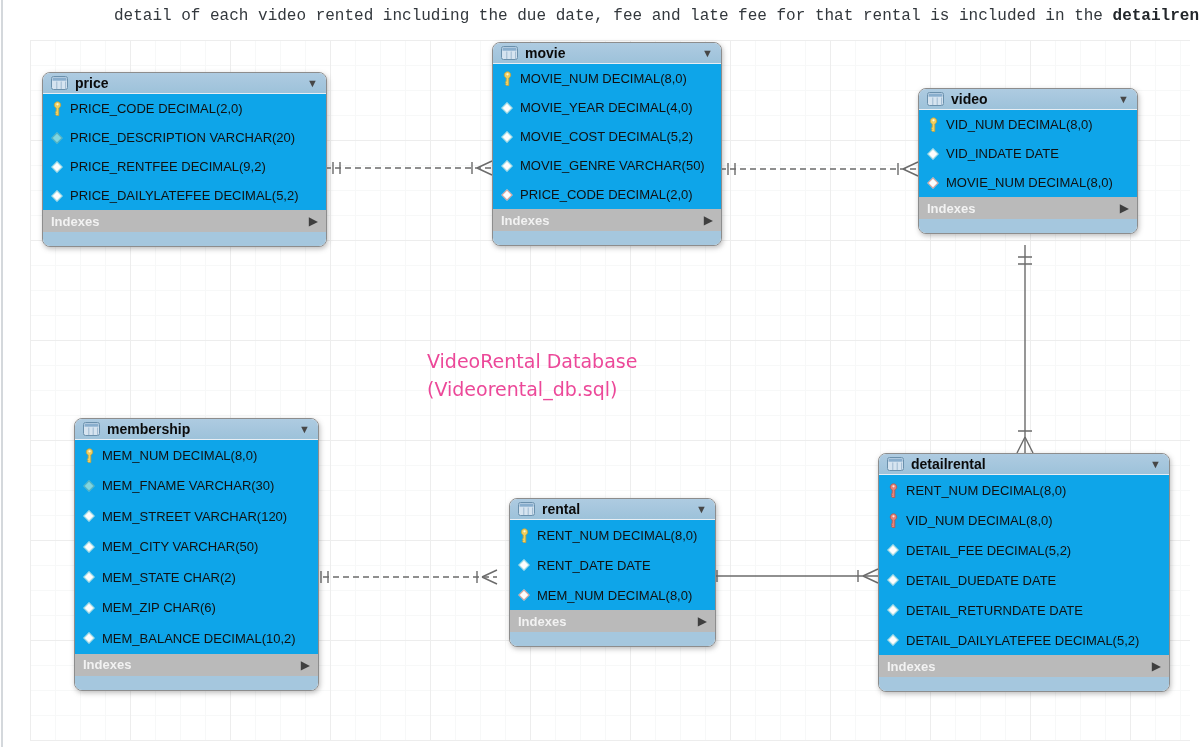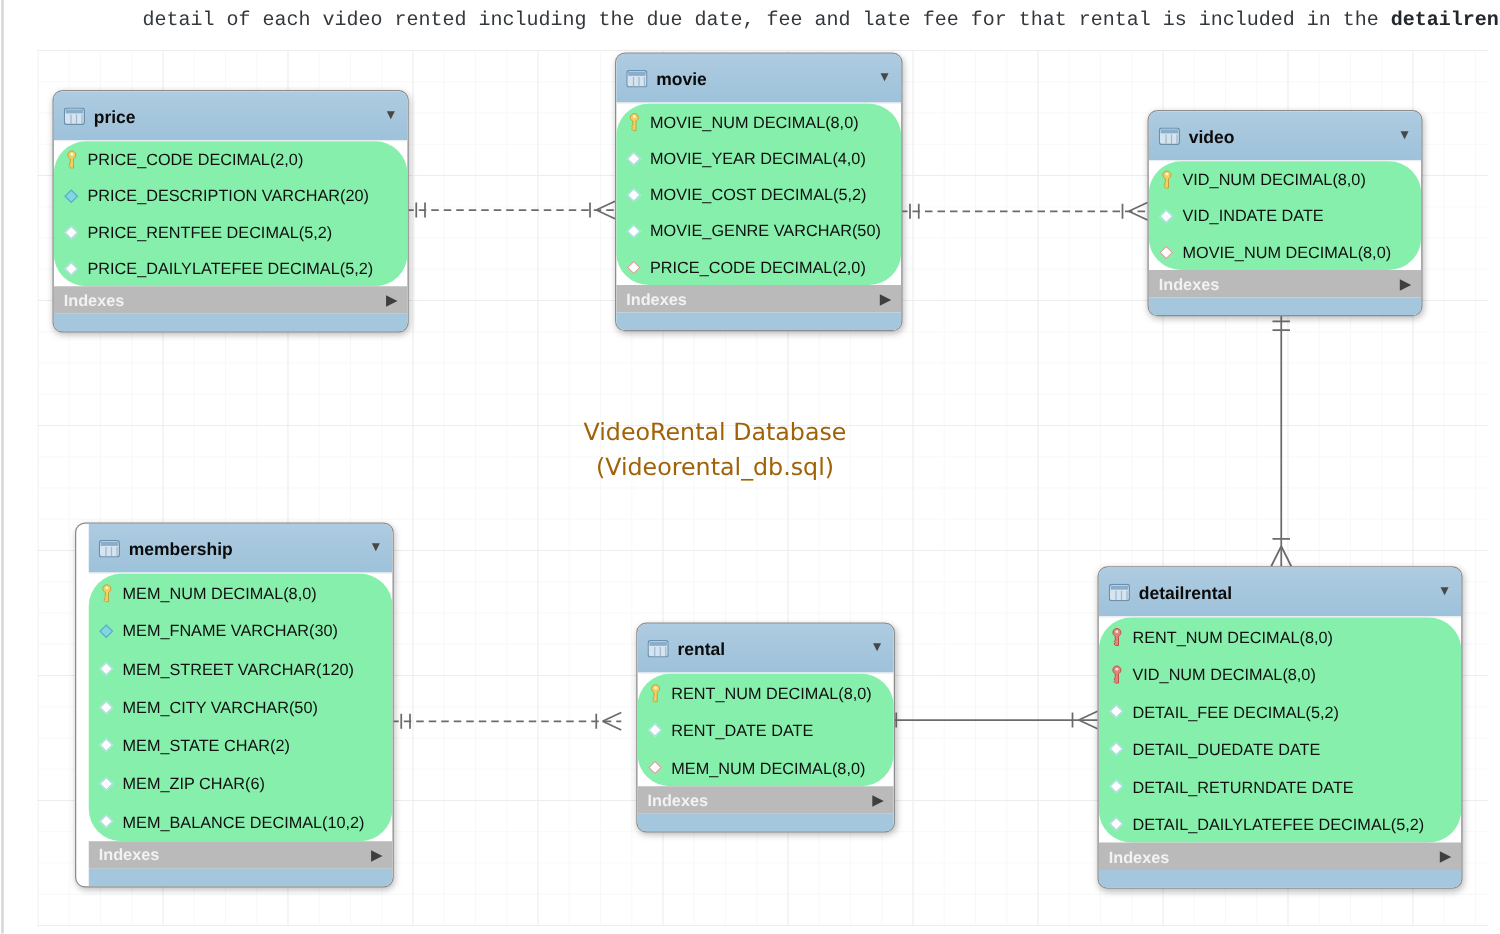--- a/index.html
+++ b/index.html
@@ -20,37 +20,37 @@
     position:absolute;left:30px;top:40px;width:1160px;height:701px;
     background-color:#ffffff;
     background-image:
       linear-gradient(to right,#ededed 1px,transparent 1px),
       linear-gradient(to bottom,#ededed 1px,transparent 1px),
       linear-gradient(to right,#f7f8f8 1px,transparent 1px),
       linear-gradient(to bottom,#f7f8f8 1px,transparent 1px);
     background-size:100px 100px,100px 100px,25px 25px,25px 25px;
   }
   .canvas-label{
-    position:absolute;left:427px;top:332px;width:290px;text-align:center;
-    font-family:"DejaVu Sans",sans-serif;font-size:19px;line-height:28px;color:#a16207;
+    position:absolute;left:427px;top:347px;width:290px;
+    font-family:"DejaVu Sans",sans-serif;font-size:19px;line-height:28px;color:#ec4899;
   }
   
   .tnode{
     position:absolute;border:1px solid #8d8d8d;border-radius:8px;background:#fff;
     box-shadow:1px 2px 5px rgba(70,70,70,.35);overflow:hidden;
   }
   .thead{
-    height:40px;background:linear-gradient(#aecbe1,#9dc2da);
+    height:21px;background:linear-gradient(#aecbe1,#9dc2da);
     display:flex;align-items:center;padding:0 8px;border-bottom:1px solid #e8eef4;
     box-sizing:border-box;
   }
   .ttitle{font-size:14px;font-weight:bold;color:#0b0b0b;margin-left:7px;}
   .tcollapse{margin-left:auto;font-size:11px;color:#474747;line-height:1;}
   .ticon{display:inline-flex;}
-  .tbody{background:#86efac;border-radius:26px;}
+  .tbody{background:#0ea5e9;}
   .trow{
     height:var(--rh,29px);display:flex;align-items:center;padding:0 8px;
     font-size:13px;color:#101010;white-space:nowrap;box-sizing:border-box;
   }
   .cicon{width:12px;height:15px;display:inline-flex;align-items:center;justify-content:center;margin-right:7px;flex:0 0 12px;}
   .diamond{width:8px;height:8px;transform:rotate(45deg);display:inline-block;box-sizing:border-box;}
   .d-filled{background:#82d6e0;border:1px solid #55b1bf;}
   .d-hollow{background:#fdfdfd;border:1px solid #a6dbe2;}
   .d-red{background:#fdfdfd;border:1px solid #d5a19b;}
   .tindexes{
@@ -127,21 +127,21 @@
         <div class="trow">
     <span class="cicon">
             <span class="diamond d-filled"></span>
           </span>
     <span class="clabel">PRICE_DESCRIPTION VARCHAR(20)</span>
   </div>
         <div class="trow">
     <span class="cicon">
             <span class="diamond d-hollow"></span>
           </span>
-    <span class="clabel">PRICE_RENTFEE DECIMAL(5,2)</span>
+    <span class="clabel">PRICE_RENTFEE DECIMAL(9,2)</span>
   </div>
         <div class="trow">
     <span class="cicon">
             <span class="diamond d-hollow"></span>
           </span>
     <span class="clabel">PRICE_DAILYLATEFEE DECIMAL(5,2)</span>
   </div>
       </div>
     <div class="tindexes">
       <span class="ilabel">Indexes</span>
@@ -236,21 +236,21 @@
           </span>
     <span class="clabel">MOVIE_NUM DECIMAL(8,0)</span>
   </div>
       </div>
     <div class="tindexes">
       <span class="ilabel">Indexes</span>
       <span class="iexpand">▶</span>
     </div>
     <div class="tfoot"></div>
   </div>
-    <div class="tnode" style="left: 60px; top: 418px; width: 243px; padding-left: 10px; --rh: 30.5px;">
+    <div class="tnode" style="left: 74px; top: 418px; width: 243px; --rh: 30.5px;">
     <div class="thead">
       <span class="ticon">
           <svg width="17" height="14" viewBox="0 0 17 14">
             <rect x=".5" y=".5" width="16" height="13" rx="2" fill="#d6e4f0" stroke="#6a90ac"></rect>
             <rect x="1.5" y="1.5" width="14" height="3.2" fill="#89aecd"></rect>
             <path d="M5.8 5.5V13M10.2 5.5V13M14.6 5.5V13" stroke="#9db8cf" stroke-width="1" fill="none"></path>
           </svg>
         </span>
       <span class="ttitle">membership</span>
       <span class="tcollapse">▼</span>

